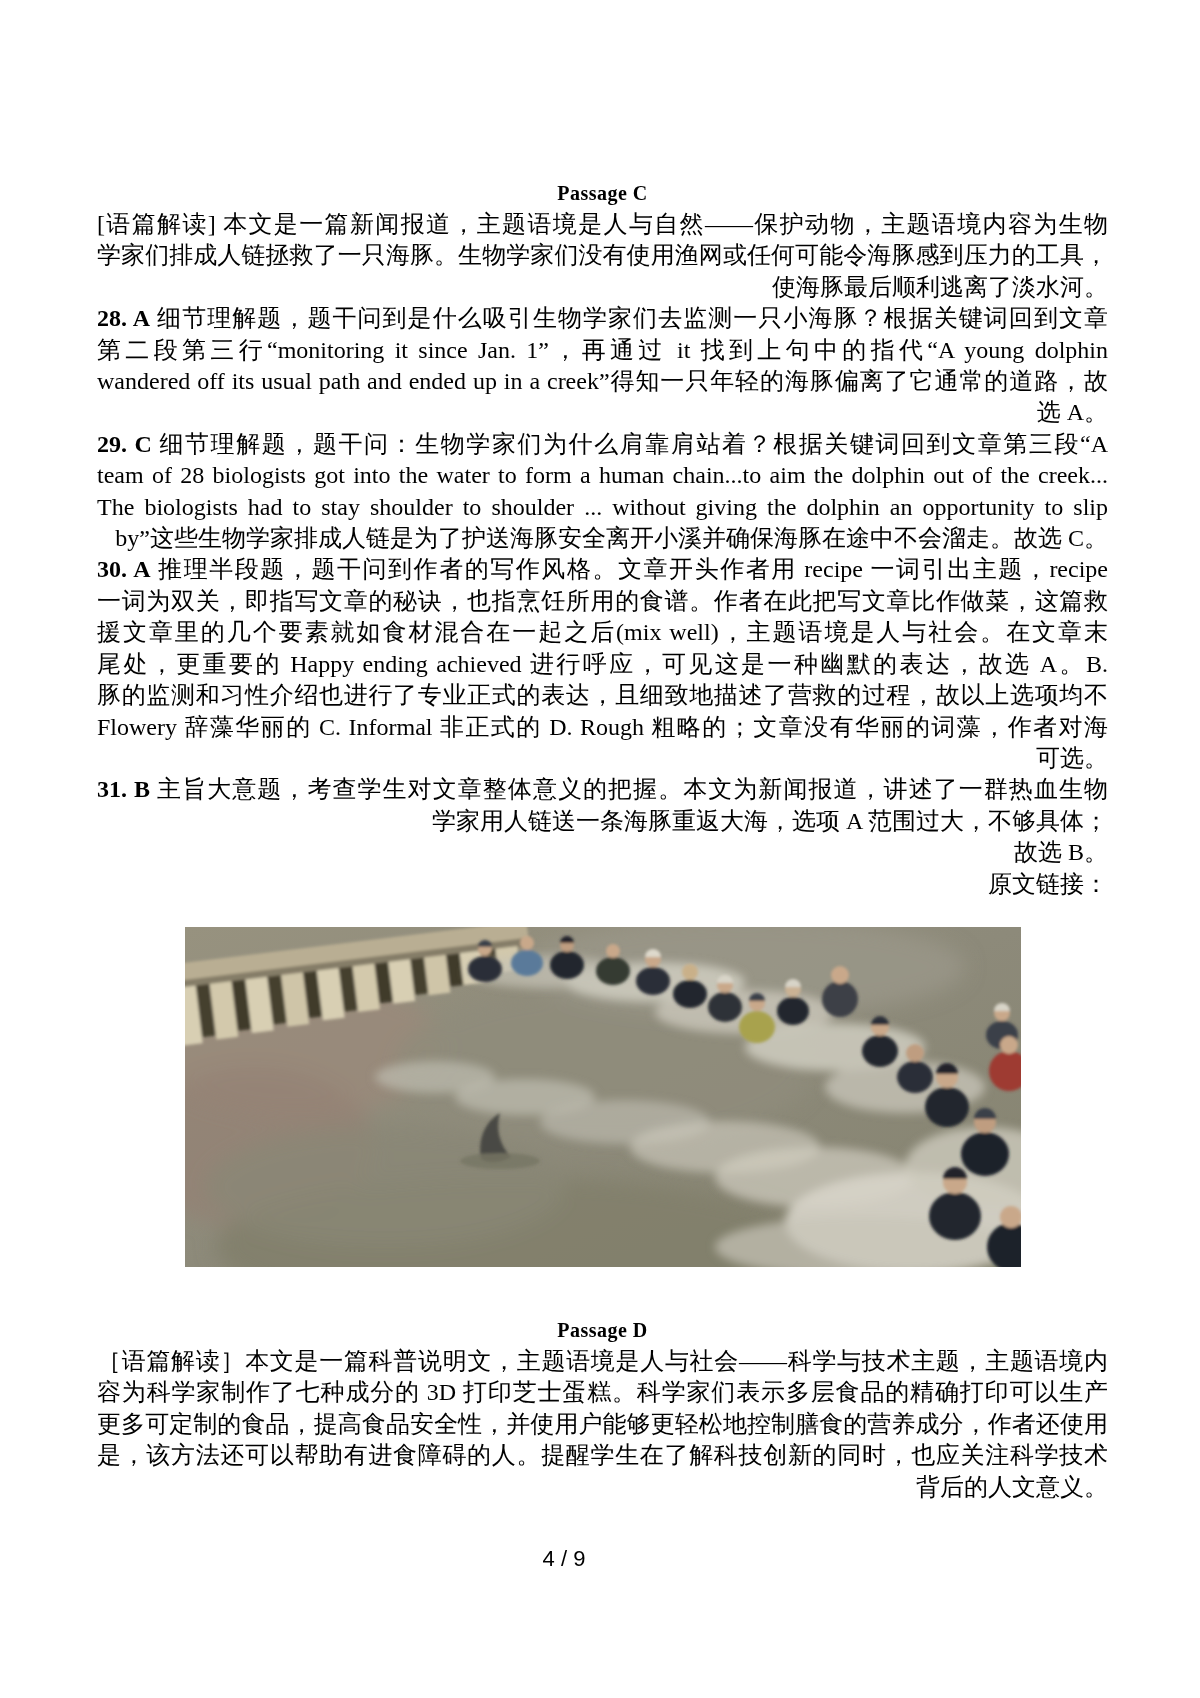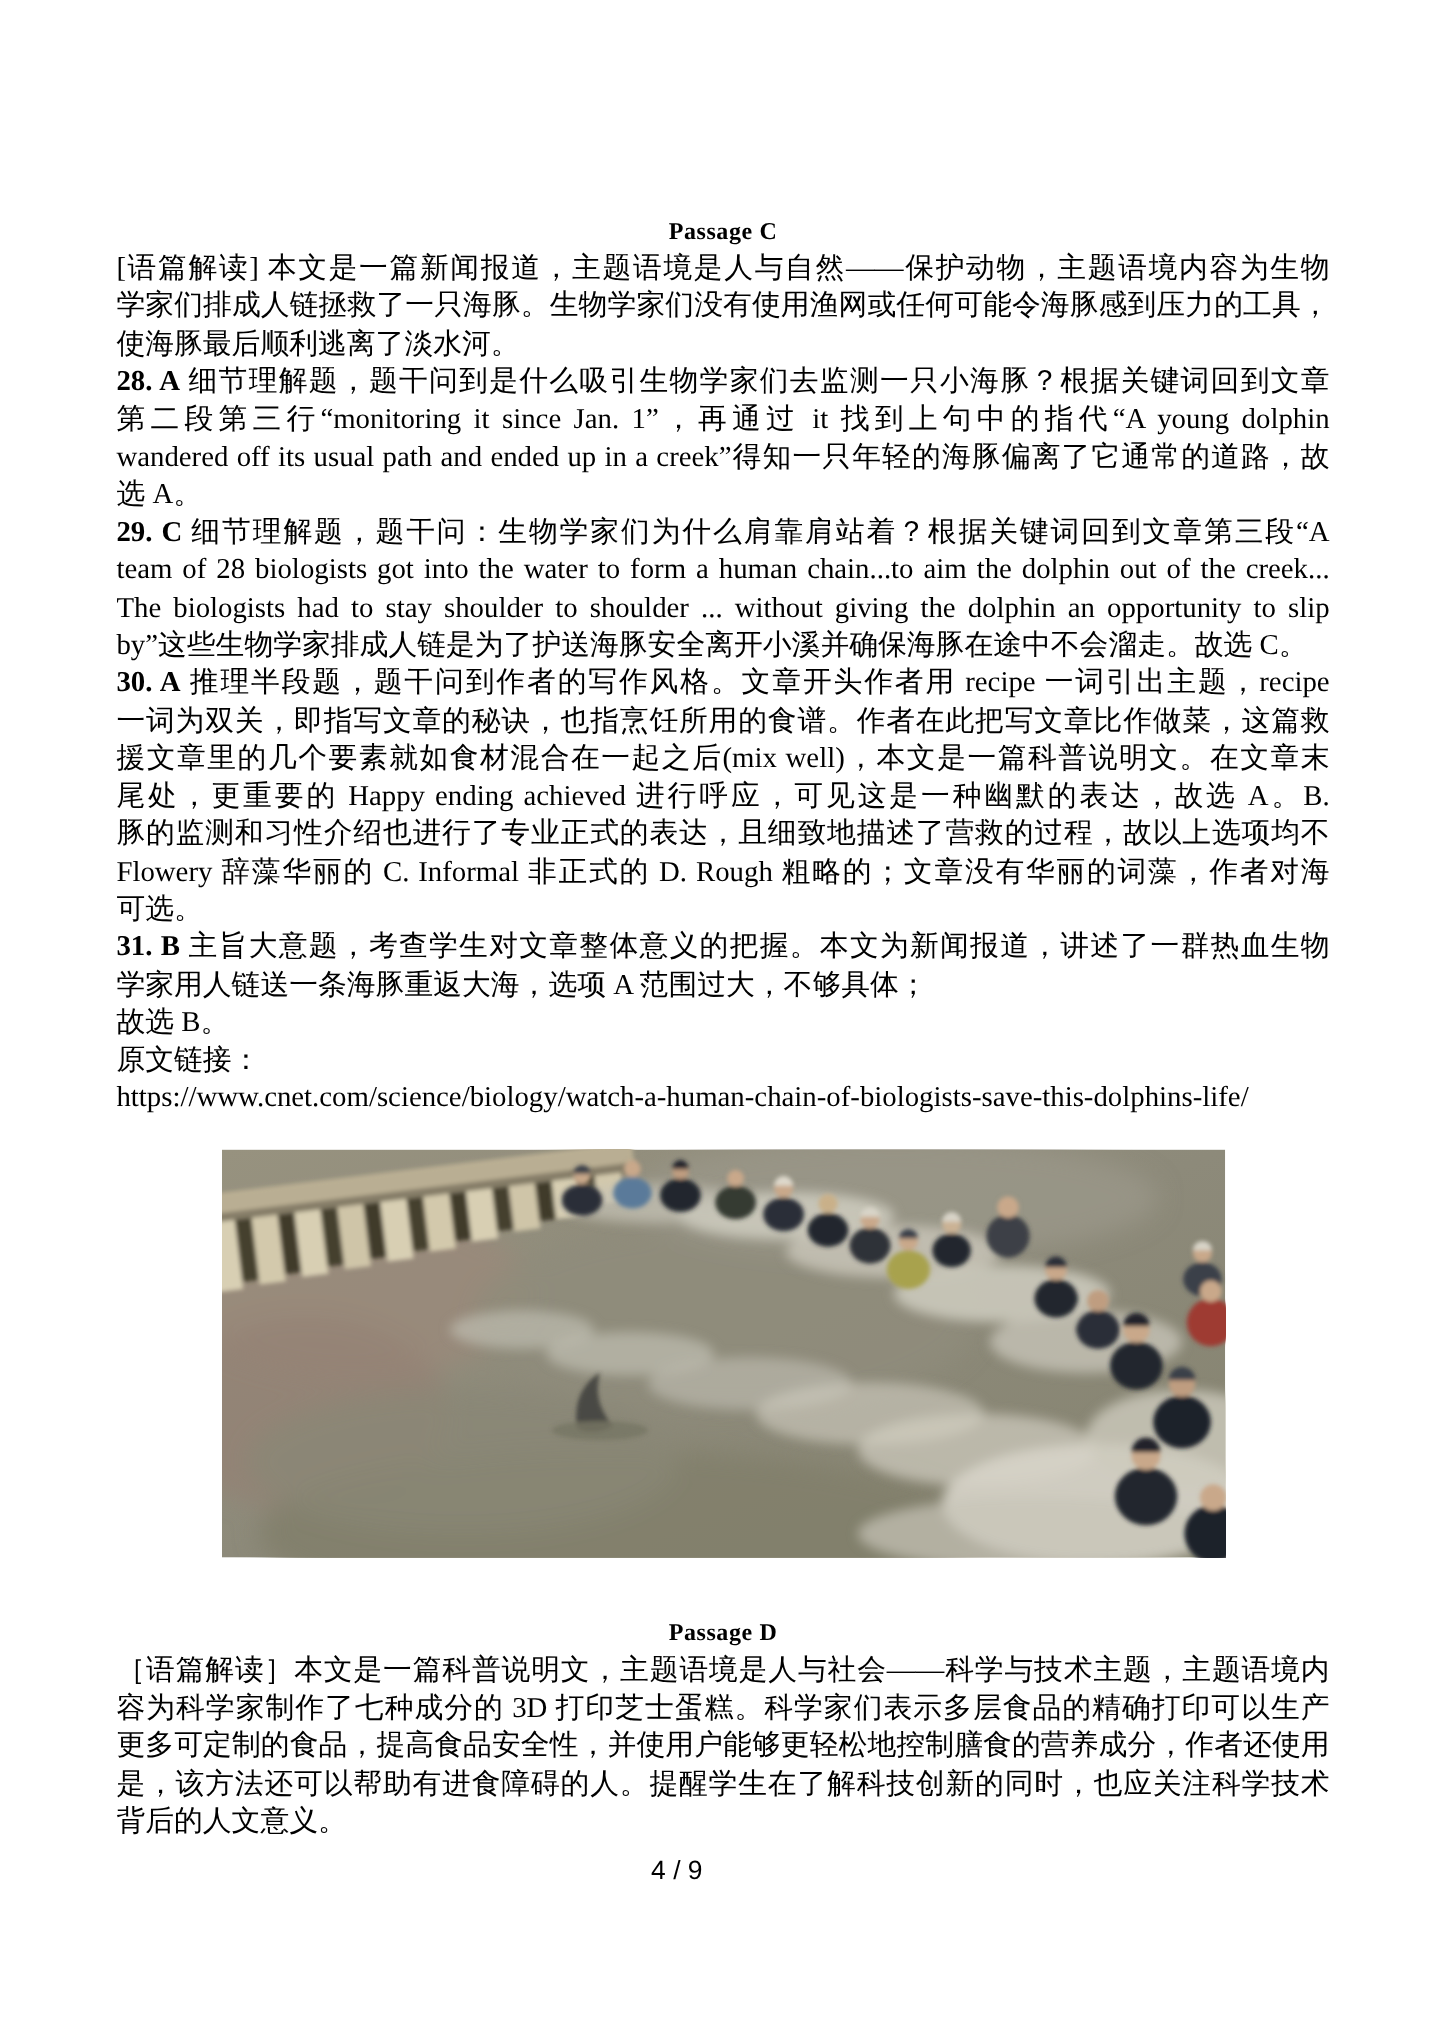--- a/index.html
+++ b/index.html
@@ -9,21 +9,21 @@
     position:relative; overflow:hidden;
   }
   .page { padding:178px 92px 0 97px; }
   .passage-title {
     margin:0; font-size:20px; line-height:31px; font-weight:bold;
     text-align:center; letter-spacing:0.5px;
   }
   .passage-title.second { margin-top:48px; }
   .para { margin:0; }
   .line {
-    font-size:24px; line-height:31.4px; text-align:left;
+    font-size:24px; line-height:31.4px; text-align:right;
     white-space:normal;
   }
   .line.fill { text-align:justify; text-align-last:justify; }
   .line b { font-weight:bold; }
   .photo-wrap { width:836px; height:340px; margin:27px auto 0 auto; }
   .photo-wrap svg { display:block; }
   .page-footer {
     position:absolute; left:0; top:1546px; width:1128px;
     text-align:center; font-family:"Liberation Sans","DejaVu Sans",sans-serif;
     font-size:22px; line-height:26px;
@@ -50,36 +50,33 @@
       </div>
       <div class="para">
         <div class="line fill"><b>29. C</b> 细节理解题，题干问：生物学家们为什么肩靠肩站着？根据关键词回到文章第三段“A</div>
         <div class="line fill">team of 28 biologists got into the water to form a human chain...to aim the dolphin out of the creek...</div>
         <div class="line fill">The biologists had to stay shoulder to shoulder ... without giving the dolphin an opportunity to slip</div>
         <div class="line">by”这些生物学家排成人链是为了护送海豚安全离开小溪并确保海豚在途中不会溜走。故选 C。</div>
       </div>
       <div class="para">
         <div class="line fill"><b>30. A</b> 推理半段题，题干问到作者的写作风格。文章开头作者用 recipe 一词引出主题，recipe</div>
         <div class="line fill">一词为双关，即指写文章的秘诀，也指烹饪所用的食谱。作者在此把写文章比作做菜，这篇救</div>
-        <div class="line fill">援文章里的几个要素就如食材混合在一起之后(mix well)，本文是一篇科普说明文。在文章末</div>
+        <div class="line fill">援文章里的几个要素就如食材混合在一起之后(mix well)，主题语境是人与社会。在文章末</div>
         <div class="line fill">尾处，更重要的 Happy ending achieved 进行呼应，可见这是一种幽默的表达，故选 A。B.</div>
         <div class="line fill">豚的监测和习性介绍也进行了专业正式的表达，且细致地描述了营救的过程，故以上选项均不</div>
         <div class="line fill">Flowery 辞藻华丽的 C. Informal 非正式的 D. Rough 粗略的；文章没有华丽的词藻，作者对海</div>
         <div class="line">可选。</div>
       </div>
       <div class="para">
         <div class="line fill"><b>31. B</b> 主旨大意题，考查学生对文章整体意义的把握。本文为新闻报道，讲述了一群热血生物</div>
         <div class="line">学家用人链送一条海豚重返大海，选项 A 范围过大，不够具体；</div>
         <div class="line">故选 B。</div>
       </div>
       <div class="para">
         <div class="line">原文链接：</div>
-      </div>
-      <div class="para">
-        <div class="line">https://www.cnet.com/science/biology/watch-a-human-chain-of-biologists-save-this-dolphins-life/</div>
       </div>
     </div>
 
   <div class="photo-wrap">
     <svg width="836" height="340" viewBox="0 0 836 340" role="img">
       <defs>
         <filter id="b10" x="-30%" y="-30%" width="160%" height="160%">
             <feGaussianBlur stdDeviation="10"></feGaussianBlur>
           </filter>
         <filter id="b5" x="-30%" y="-30%" width="160%" height="160%">

